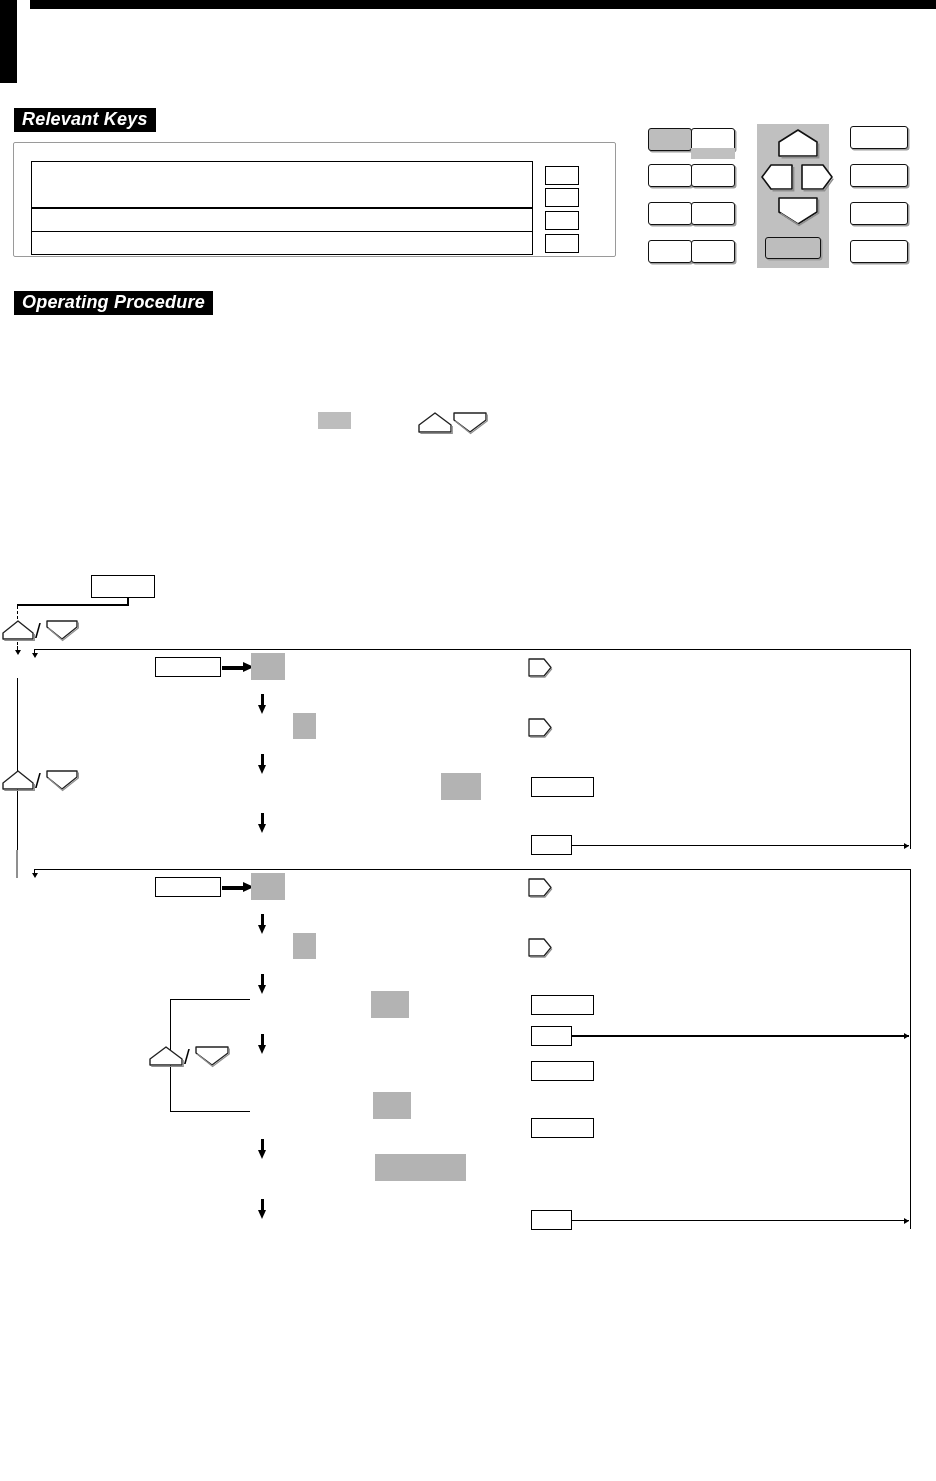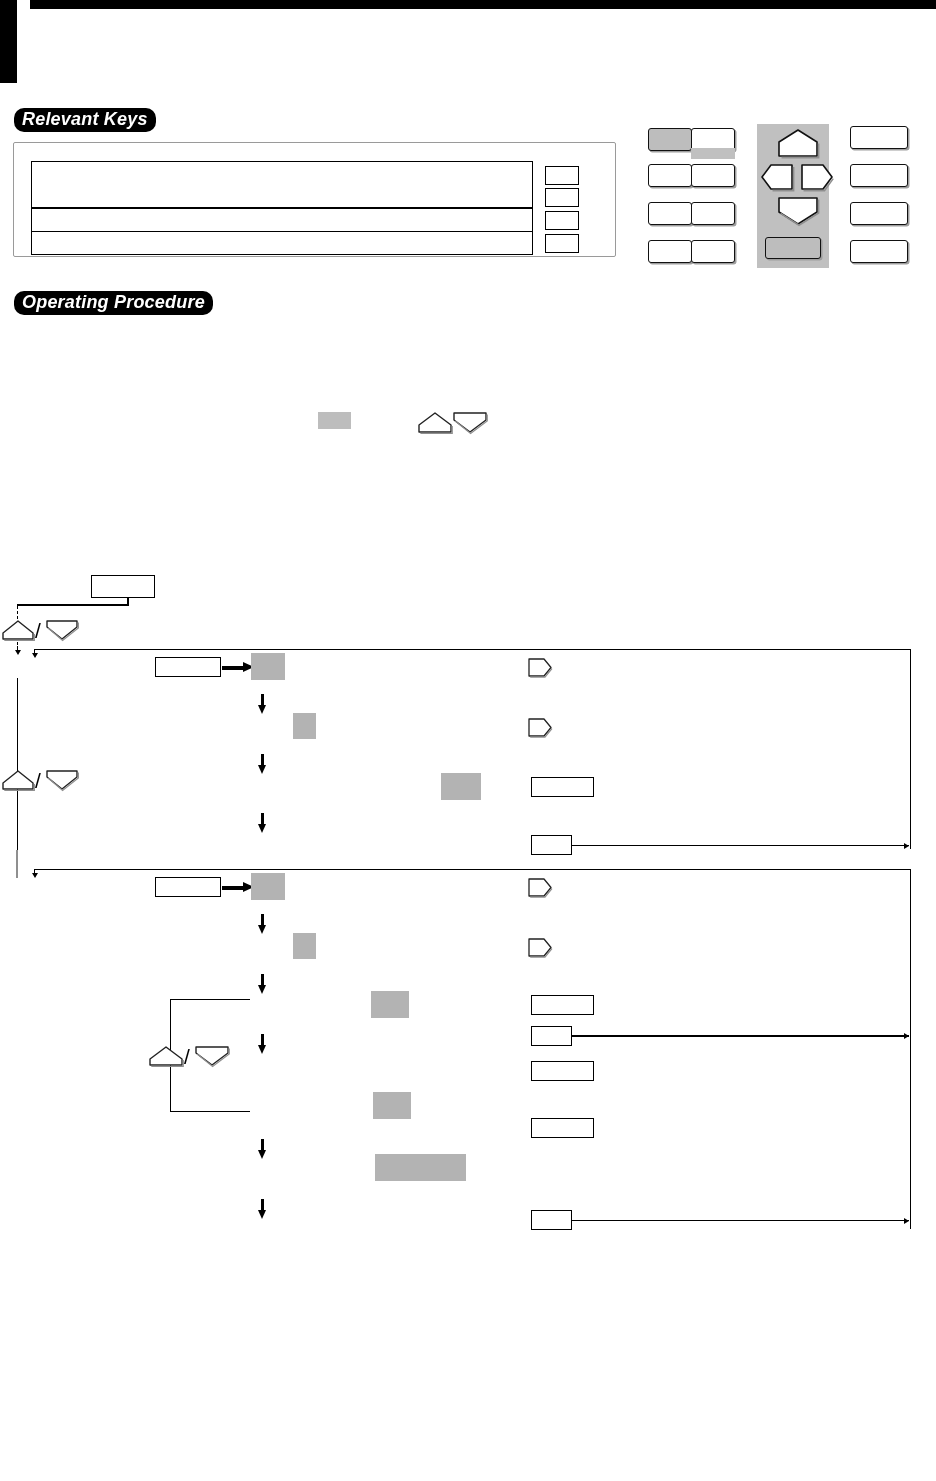--- a/index.html
+++ b/index.html
@@ -17,21 +17,20 @@
 
   
   .sec-head{
     background:#000;color:#fff;
     font-weight:bold;font-style:italic;
     letter-spacing:.2px;
     padding:2px 8px 3px 8px;
     white-space:nowrap;
     display:inline-block;
     line-height:1.08;
-    border-radius:10px;
   }
   #relevant-keys-head{left:14px;top:108px;font-size:18px;}
   #operating-procedure-head{left:14px;top:291px;font-size:18px;}
 
   
   #rk-panel{left:13px;top:142px;width:601px;height:113px;
             border:1px solid #9a9a9a;background:#fff;border-radius:2px;}
   .rk-row{position:absolute;border:1px solid #000;background:#fff;}
   #rk-row-1{left:17px;top:18px;width:500px;height:45px;}
   #rk-row-2{left:17px;top:65px;width:500px;height:22px;}

